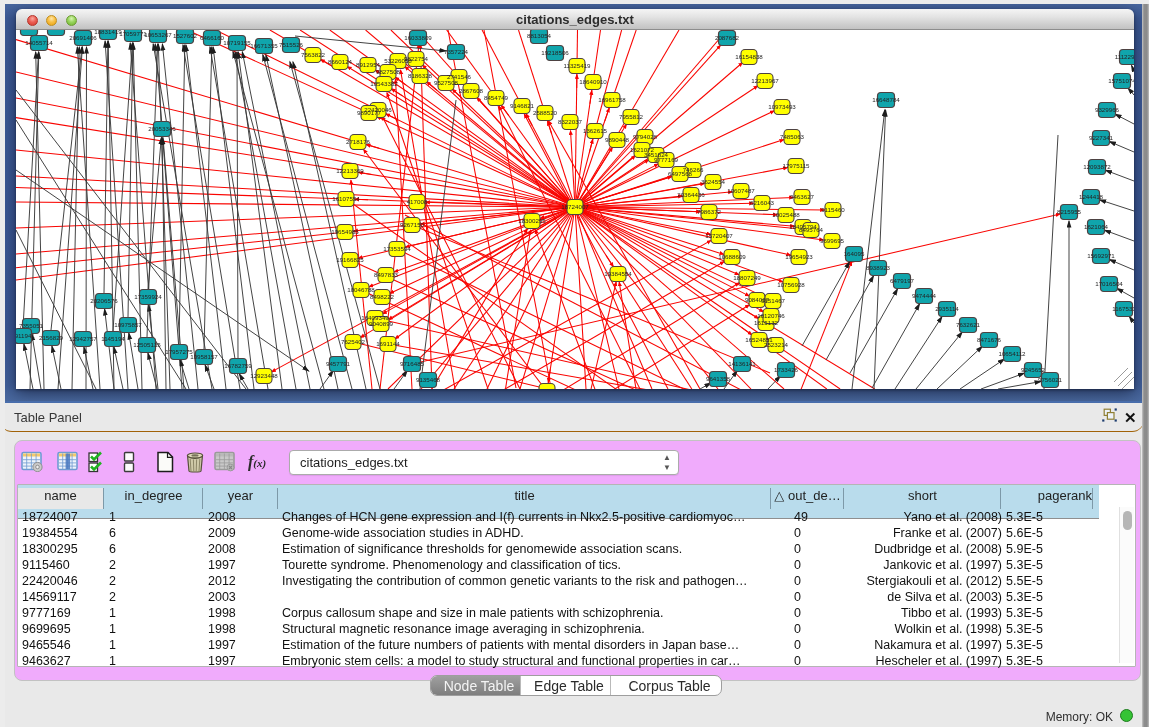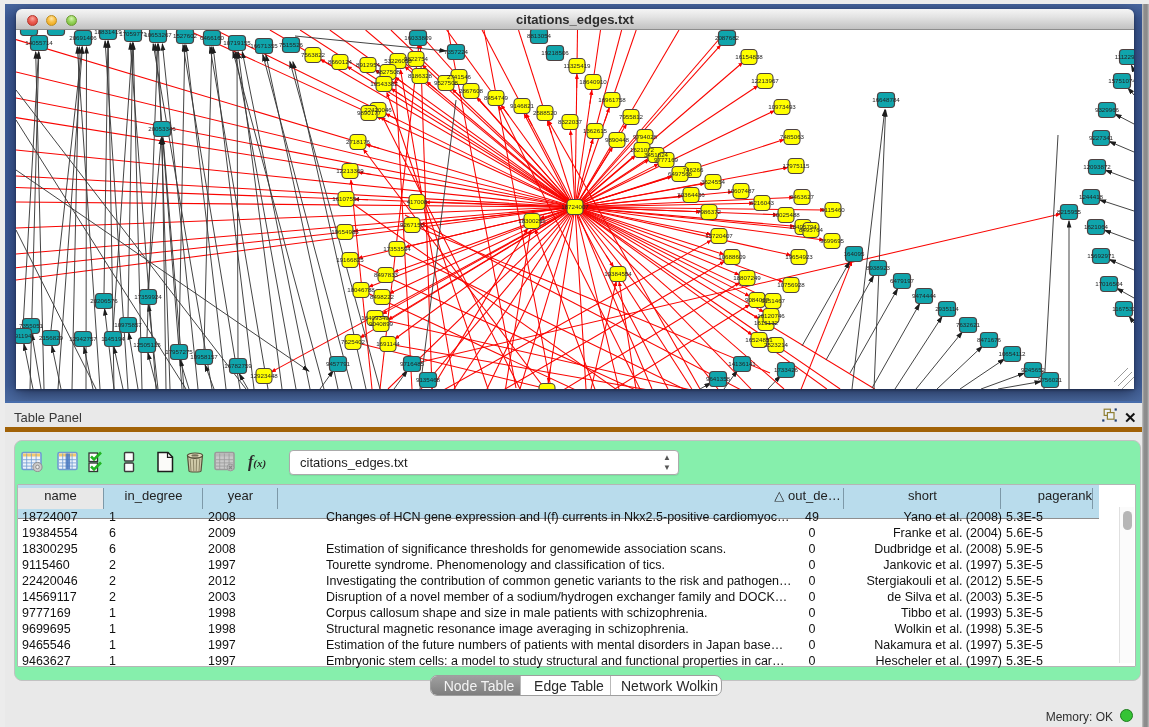--- a/index.html
+++ b/index.html
@@ -13,41 +13,41 @@
   border-bottom:1px solid #8d8d8d; }
 #titlebar .title { position:absolute; left:0; right:0; top:3px; text-align:center; font-size:13px; font-weight:bold; color:#2c2c2c; }
 .light { position:absolute; top:5.5px; width:11px; height:11px; border-radius:50%; }
 #l1 { left:10.5px; background:radial-gradient(circle at 50% 30%, #f9a9a0 0%, #ec5f55 45%, #d33a2d 100%); border:0.5px solid #b5352b;}
 #l2 { left:30px; background:radial-gradient(circle at 50% 30%, #ffe6a8 0%, #f8bf45 45%, #e9a10f 100%); border:0.5px solid #c08e1e;}
 #l3 { left:49.5px; background:radial-gradient(circle at 50% 30%, #d7f5b2 0%, #99d55e 45%, #6fb52e 100%); border:0.5px solid #6c9b33;}
 #canvas { position:absolute; left:0; top:21px; width:1118px; height:359px; background:#fff; overflow:hidden; }
 #lcollapse { position:absolute; left:0px; top:218px; width:0; height:0; border-top:4px solid transparent; border-bottom:4px solid transparent; border-right:5px solid #9a9aa0; }
 #rightstrip { position:absolute; right:0; top:4px; width:7px; height:723px; background:linear-gradient(90deg,#c6c6c6 0,#8e8e8e 2px,#8a8a8a 5px,#bfbfbf 7px); }
 #panel { position:absolute; left:0; top:401px; width:1144px; height:326px; background:#e9e9e9; border-top:2px solid #486dab; }
-#panelhead { position:absolute; left:0; top:0; width:100%; height:29px; border-bottom:5px solid #a16207; }
+#panelhead { position:absolute; left:0; top:0; width:100%; height:29px; border-bottom:1px solid #a16207;border-radius:12px; }
 #panelhead .t { position:absolute; left:14px; top:7px; font-size:13px; color:#383838; }
 #panelhead .x { position:absolute; left:1124px; top:6px; font-size:15px; font-weight:bold; color:#111; }
 #panelhead .fl { position:absolute; left:1102px; top:5px; }
-#container { position:absolute; left:14px; top:37px; width:1127px; height:241px; background:#86efac; border:1px solid #c2c2c2; border-radius:8px; }
+#container { position:absolute; left:14px; top:37px; width:1127px; height:241px; background:#f0abfc; border:1px solid #c2c2c2; border-radius:8px; }
 #tbar { position:absolute; left:0; top:0; width:100%; height:43px; }
 .tbi { position:absolute; top:10px; }
 #combo { position:absolute; left:274px; top:9px; width:390px; height:25px; background:#fff; border:1px solid #ababab; border-radius:4px; box-shadow:0 1px 1px rgba(0,0,0,0.08); }
 #combo .txt { position:absolute; left:10px; top:4px; font-size:13px; color:#1e1e1e; }
 #combo .arr { position:absolute; right:7px; top:2px; font-size:8px; color:#555; line-height:10px; text-align:center; }
 #tablewrap { position:absolute; left:2px; top:43px; width:1119px; height:183px; background:#fff; border:1px solid #b5b5b5; border-radius:1px; }
 #thead { position:absolute; left:0; top:0; width:1081px; height:34px; background:#b9dcec; border-bottom:1px solid #8f8f8f; font-size:13px; color:#222; }
 #thead div { position:absolute; top:3px; text-align:center; border-right:1px solid #7d99a8; height:21px; }
 #rowswrap { position:absolute; left:0; top:24px; width:1117px; }
 .tr { position:relative; height:16px; font-size:12.5px; color:#111; white-space:nowrap; }
 .tr div { position:absolute; top:1px; overflow:hidden; }
 .c0 { left:4px; width:82px; }
 .c1 { left:91px; width:95px; }
 .c2 { left:190px; width:70px; }
-.c3 { left:264px; width:492px;margin-left:44px; }
-.c4 { left:759px; width:70px;text-align:center; }
+.c3 { left:264px; width:492px; }
+.c4 { left:776px; width:70px; }
 .c5 { left:827px; width:157px; text-align:right; }
 .c6 { left:988px; width:90px; }
 #vscroll { position:absolute; right:1px; top:22px; width:15px; height:156px; background:#fbfbfb; border-left:1px solid #e0e0e0; }
 #vthumb { position:absolute; left:2.5px; top:4px; width:9px; height:19px; background:#b6b6b6; border-radius:5px; }
 #tabs { position:absolute; left:430px; top:272px; width:292px; height:21px; border:1px solid #9e9e9e; border-radius:7px; background:#fff; overflow:hidden; display:flex; }
 #tabs .seg { font-size:14px; color:#2a2a2a; text-align:center; line-height:20px;padding-left:7px; }
 #tabs .sel { background:linear-gradient(180deg,#a0a0a0,#7e7e7e); color:#f4f4f4; }
 #memline { position:absolute; left:0; top:302px; width:1142px; height:24px; }
 #memline .t { position:absolute; right:29px; top:5px; font-size:12px; color:#2f2f2f; }
 #memline .dot { position:absolute; right:9px; top:4px; width:13px; height:13px; border-radius:50%; background:#35c335; border:1px solid #1e7c1e; }
@@ -669,40 +669,42 @@
       <div id="combo">
             <span class="txt">citations_edges.txt</span>
             <span class="arr">▲<br>▼</span>
           </div>
     </div>
     <div id="tablewrap">
       <div id="thead">
         <div style="left:0;width:86px;background:#e8e8e8;">name</div>
         <div style="left:87px;width:98px;">in_degree</div>
         <div style="left:186px;width:74px;">year</div>
+        <div style="left:261px;width:492px;">title</div>
         <div style="left:754px;width:72px;">△ out_de…</div>
         <div style="left:827px;width:156px;">short</div>
         <div style="left:984px;width:91px;text-align:right;">pagerank</div>
       </div>
       <div id="rowswrap">
 <div class="tr">
               <div class="c0">18724007</div>
               <div class="c1">1</div>
               <div class="c2">2008</div>
               <div class="c3">Changes of HCN gene expression and I(f) currents in Nkx2.5‑positive cardiomyoc…</div>
               <div class="c4">49</div>
               <div class="c5">Yano et al. (2008)</div>
               <div class="c6">5.3E‑5</div>
             </div>
 <div class="tr">
               <div class="c0">19384554</div>
               <div class="c1">6</div>
               <div class="c2">2009</div>
-              <div class="c4">0</div>
-              <div class="c5">Franke et al. (2004)</div>
+              <div class="c3">Genome‑wide association studies in ADHD.</div>
+              <div class="c4">0</div>
+              <div class="c5">Franke et al. (2007)</div>
               <div class="c6">5.6E‑5</div>
             </div>
 <div class="tr">
               <div class="c0">18300295</div>
               <div class="c1">6</div>
               <div class="c2">2008</div>
               <div class="c3">Estimation of significance thresholds for genomewide association scans.</div>
               <div class="c4">0</div>
               <div class="c5">Dudbridge et al. (2008)</div>
               <div class="c6">5.9E‑5</div>
@@ -722,21 +724,20 @@
               <div class="c2">2012</div>
               <div class="c3">Investigating the contribution of common genetic variants to the risk and pathogen…</div>
               <div class="c4">0</div>
               <div class="c5">Stergiakouli et al. (2012)</div>
               <div class="c6">5.5E‑5</div>
             </div>
 <div class="tr">
               <div class="c0">14569117</div>
               <div class="c1">2</div>
               <div class="c2">2003</div>
-              <div class="c3">Disruption of a novel member of a sodium/hydrogen exchanger family and DOCK…</div>
               <div class="c4">0</div>
               <div class="c5">de Silva et al. (2003)</div>
               <div class="c6">5.3E‑5</div>
             </div>
 <div class="tr">
               <div class="c0">9777169</div>
               <div class="c1">1</div>
               <div class="c2">1998</div>
               <div class="c3">Corpus callosum shape and size in male patients with schizophrenia.</div>
               <div class="c4">0</div>
@@ -772,21 +773,21 @@
             </div>
       </div>
       <div id="vscroll">
             <div id="vthumb"></div>
           </div>
     </div>
   </div>
   <div id="tabs">
     <div class="seg sel" style="width:89px">Node Table</div>
     <div class="seg" style="width:90px;border-left:1px solid #b9b9b9">Edge Table</div>
-    <div class="seg" style="width:111px;border-left:1px solid #b9b9b9">Network Wolkin</div>
+    <div class="seg" style="width:111px;border-left:1px solid #b9b9b9">Corpus Table</div>
   </div>
   <div id="memline">
         <span class="t">Memory: OK</span>
         <span class="dot"></span>
       </div>
 </div>
 <div id="topstrip"></div>
     <div id="leftstrip"></div>
 <div id="rightstrip"></div>
 </div>

